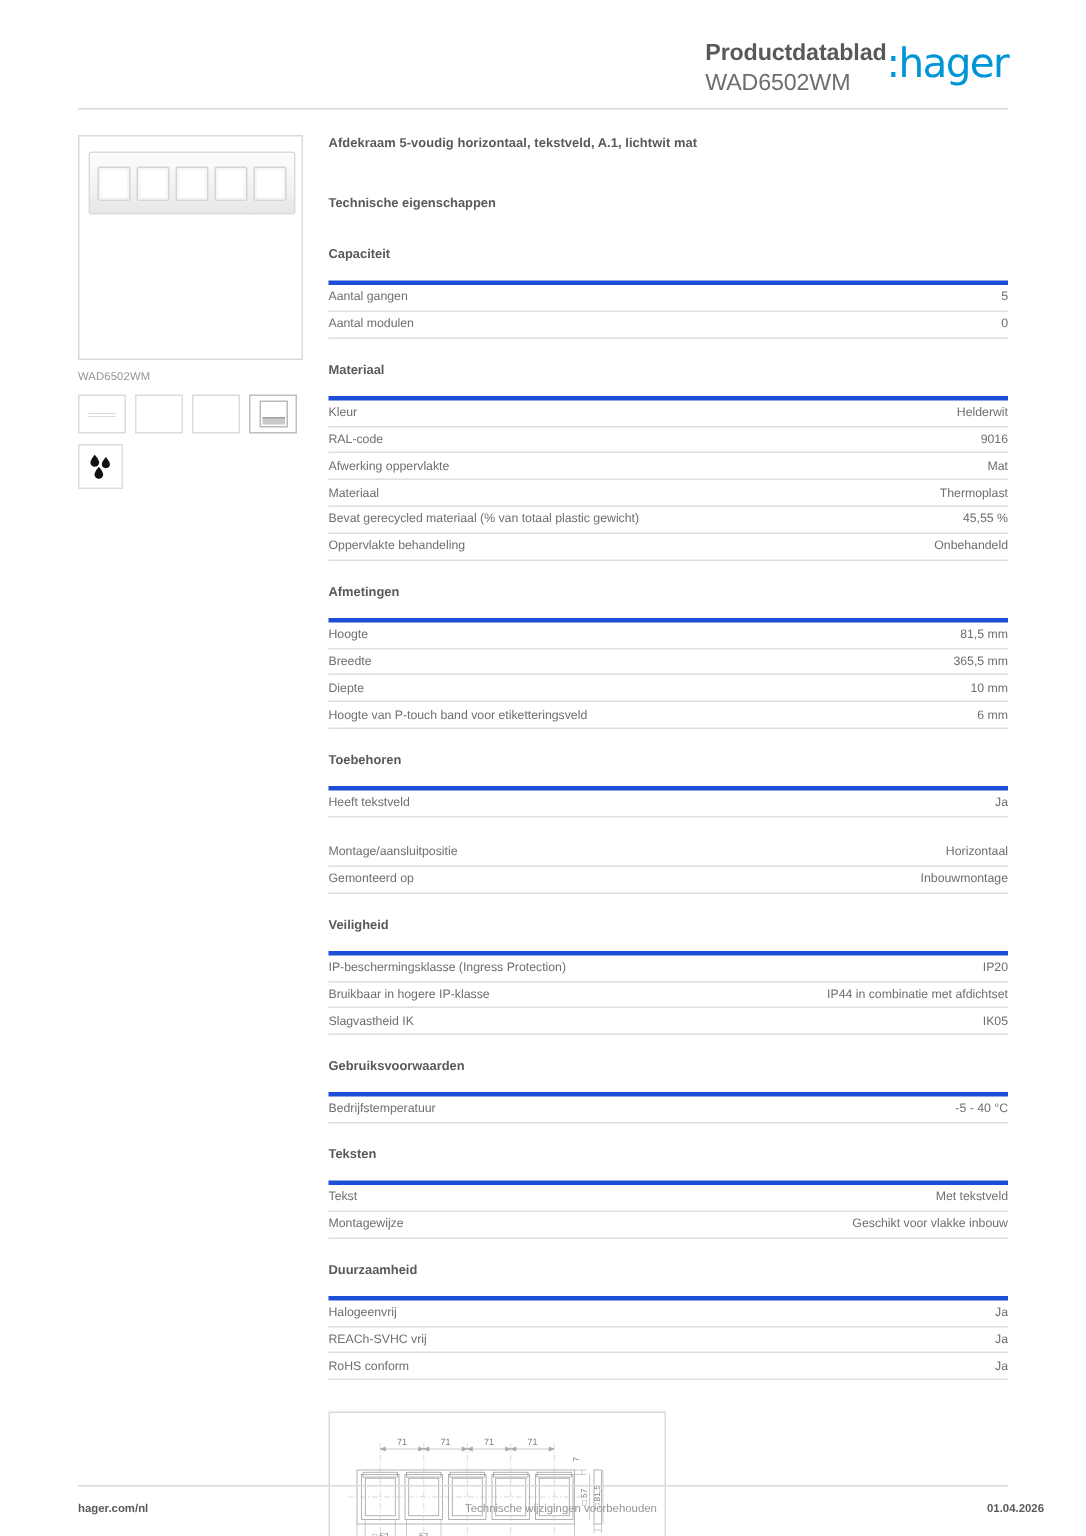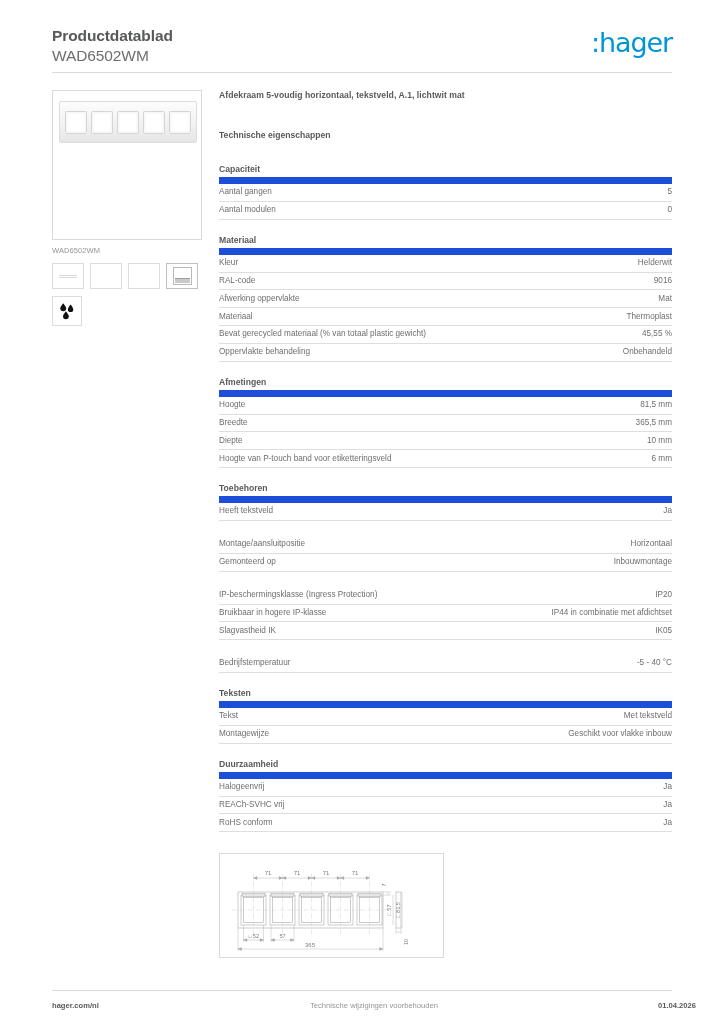--- a/index.html
+++ b/index.html
@@ -16,21 +16,21 @@
     -webkit-font-smoothing: antialiased;
   }
 
   
   .header {
     position: absolute;
     left: 52px; top: 26px;
     width: 620px;
     display: flex;
     align-items: flex-start;
-    justify-content: space-between;
+    justify-content: flex-end;
   }
   .title-block { line-height: 1.28; }
   .doc-title {
     font-size: 15.5px;
     font-weight: bold;
     color: #58595b;
     letter-spacing: -0.1px;
   }
   .doc-subtitle {
     font-size: 15.5px;
@@ -150,22 +150,22 @@
     font-size: 8.6px;
     font-weight: bold;
     color: #58595b;
     margin-bottom: 24px;
   }
   .spec-group { margin-bottom: 15px; }
   .group-title {
     font-size: 8.6px;
     font-weight: bold;
     color: #58595b;
-    padding-bottom: 3px;
-    border-bottom: 7px solid #1d4ed8;
+    padding-bottom: 13px;
+    border-bottom: 3px solid #1d4ed8;
     margin-bottom: 0;
   }
   .spec-row {
     display: flex;
     justify-content: space-between;
     align-items: baseline;
     font-size: 8.2px;
     color: #6d6e71;
     padding: 3.3px 0 3.3px;
     border-bottom: 1px solid #dddedf;
@@ -333,34 +333,36 @@
         <div class="spec-row">
           <span class="spec-label">Montage/aansluitpositie</span>
           <span class="spec-value">Horizontaal</span>
         </div>
         <div class="spec-row">
           <span class="spec-label">Gemonteerd op</span>
           <span class="spec-value">Inbouwmontage</span>
         </div>
       </div>
       <div class="spec-group">
+        <div class="group-title">Veiligheid</div>
         <div class="spec-row">
           <span class="spec-label">IP-beschermingsklasse (Ingress Protection)</span>
           <span class="spec-value">IP20</span>
         </div>
         <div class="spec-row">
           <span class="spec-label">Bruikbaar in hogere IP-klasse</span>
           <span class="spec-value">IP44 in combinatie met afdichtset</span>
         </div>
         <div class="spec-row">
           <span class="spec-label">Slagvastheid IK</span>
           <span class="spec-value">IK05</span>
         </div>
       </div>
       <div class="spec-group">
+        <div class="group-title">Gebruiksvoorwaarden</div>
         <div class="spec-row">
           <span class="spec-label">Bedrijfstemperatuur</span>
           <span class="spec-value">-5 - 40 °C</span>
         </div>
       </div>
       <div class="spec-group">
         <div class="group-title">Teksten</div>
         <div class="spec-row">
           <span class="spec-label">Tekst</span>
           <span class="spec-value">Met tekstveld</span>

